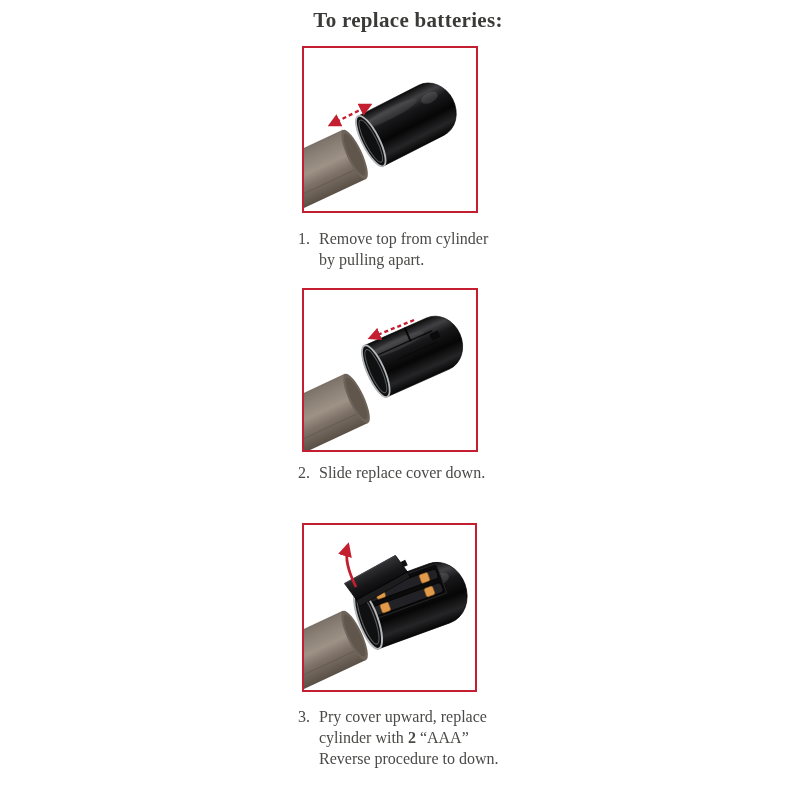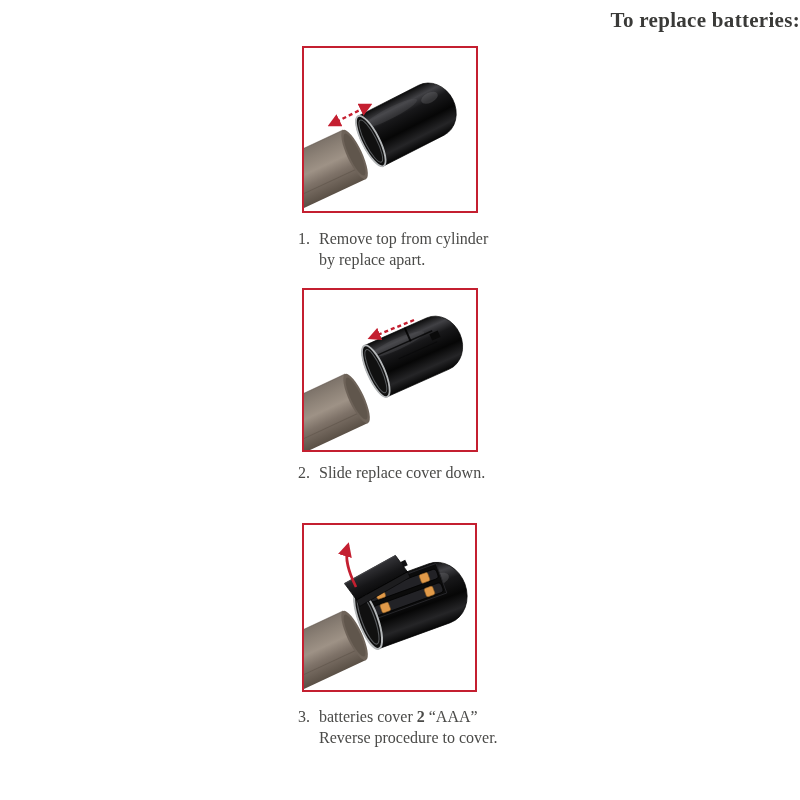--- a/index.html
+++ b/index.html
@@ -1,18 +1,18 @@
 <!DOCTYPE html>
 <html><head>
 <meta charset="utf-8">
 <style>
   html,body{margin:0;padding:0;background:#ffffff;}
   .page{position:relative;width:800px;height:800px;background:#ffffff;overflow:hidden;
         font-family:"Liberation Serif",serif;}
-  .title{position:absolute;top:8px;left:16px;right:0;margin:0;text-align:right;
+  .title{position:absolute;top:8px;left:16px;right:0;margin:0;text-align:center;
          font-size:21px;font-weight:700;letter-spacing:.3px;color:#3a3a38;}
   .fig{position:absolute;margin:0;border:2px solid #c41f30;background:#fff;overflow:hidden;}
   .fig svg{display:block;}
   .fig1{left:302px;top:46px;width:172px;height:163px;}
   .fig2{left:302px;top:288px;width:172px;height:160px;}
   .fig3{left:302px;top:523px;width:171px;height:165px;}
   .step{position:absolute;display:flex;font-size:16px;line-height:21px;color:#4a4a48;}
   .step .num{width:21px;flex:none;}
   .step .ln{display:block;}
   .step b{font-weight:700;}
@@ -68,21 +68,21 @@
       </g>
 
       <line x1="26" y1="77" x2="66" y2="57" stroke="#c41f30" stroke-width="2.4" stroke-dasharray="4 3" marker-start="url(#ah1)" marker-end="url(#ah1)"></line>
     </svg>
   </figure>
 
   <div class="step step1">
     <span class="num">1.</span>
     <span class="lines">
       <span class="ln">Remove top from cylinder</span>
-      <span class="ln">by replace apart.</span>
+      <span class="ln">by pulling apart.</span>
     </span>
   </div>
 
   <figure class="fig fig2">
     <svg width="172" height="160" viewBox="0 0 172 160">
       <defs>
         <linearGradient id="cyl2" gradientUnits="userSpaceOnUse" x1="0" y1="-28" x2="0" y2="28">
           <stop offset="0" stop-color="#7b7168"></stop>
             <stop offset=".22" stop-color="#8d8277"></stop>
           <stop offset=".45" stop-color="#9e9286"></stop>
@@ -197,18 +197,19 @@
         <rect x="30" y="-6" width="5" height="6" fill="#111113"></rect>
       </g>
 
       <path d="M52,62 C45,48 40,34 44,20" fill="none" stroke="#c41f30" stroke-width="2.6" marker-end="url(#ah3)"></path>
     </svg>
   </figure>
 
   <div class="step step3">
     <span class="num">3.</span>
     <span class="lines">
-      <span class="ln"><span>batteries cover </span><b>2</b><span> “AAA”</span></span>
-      <span class="ln">Reverse procedure to cover.</span>
+      <span class="ln">Pry cover upward, replace</span>
+      <span class="ln"><span>cylinder with </span><b>2</b><span> “AAA”</span></span>
+      <span class="ln">Reverse procedure to down.</span>
     </span>
   </div>
 
 </div>
 
 </body></html>

